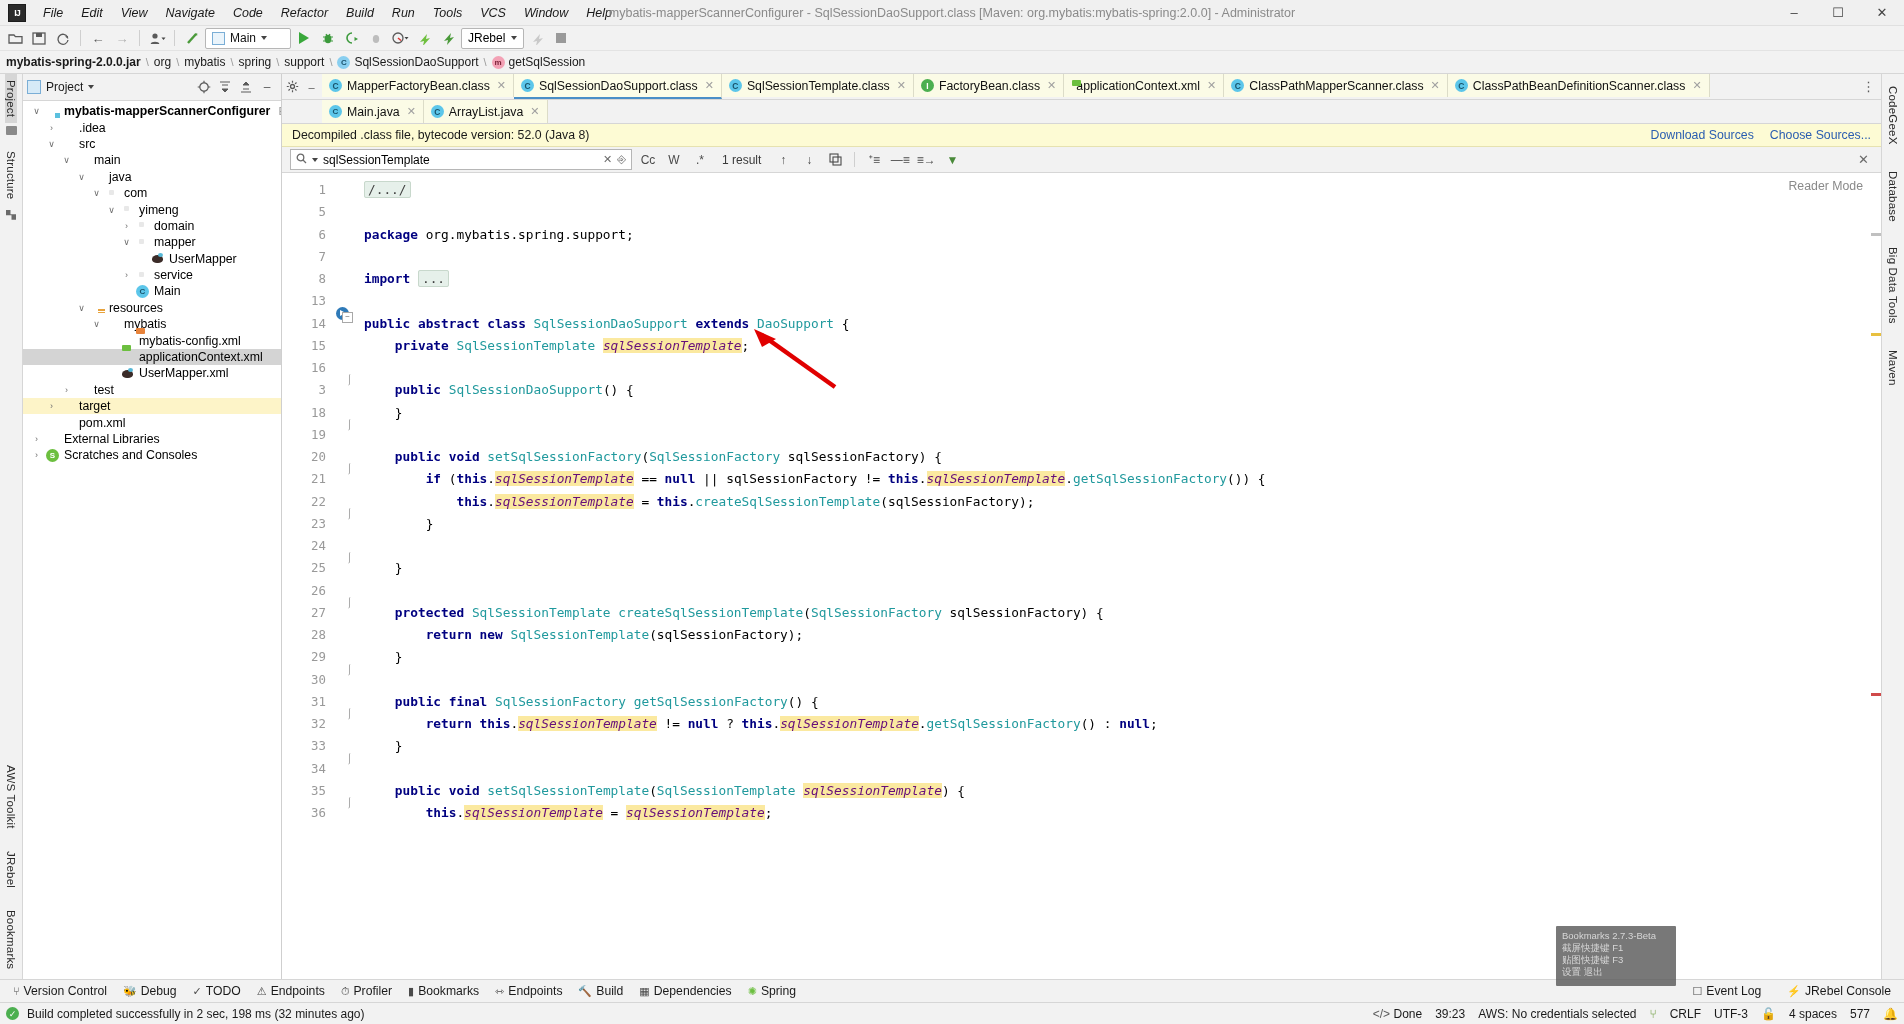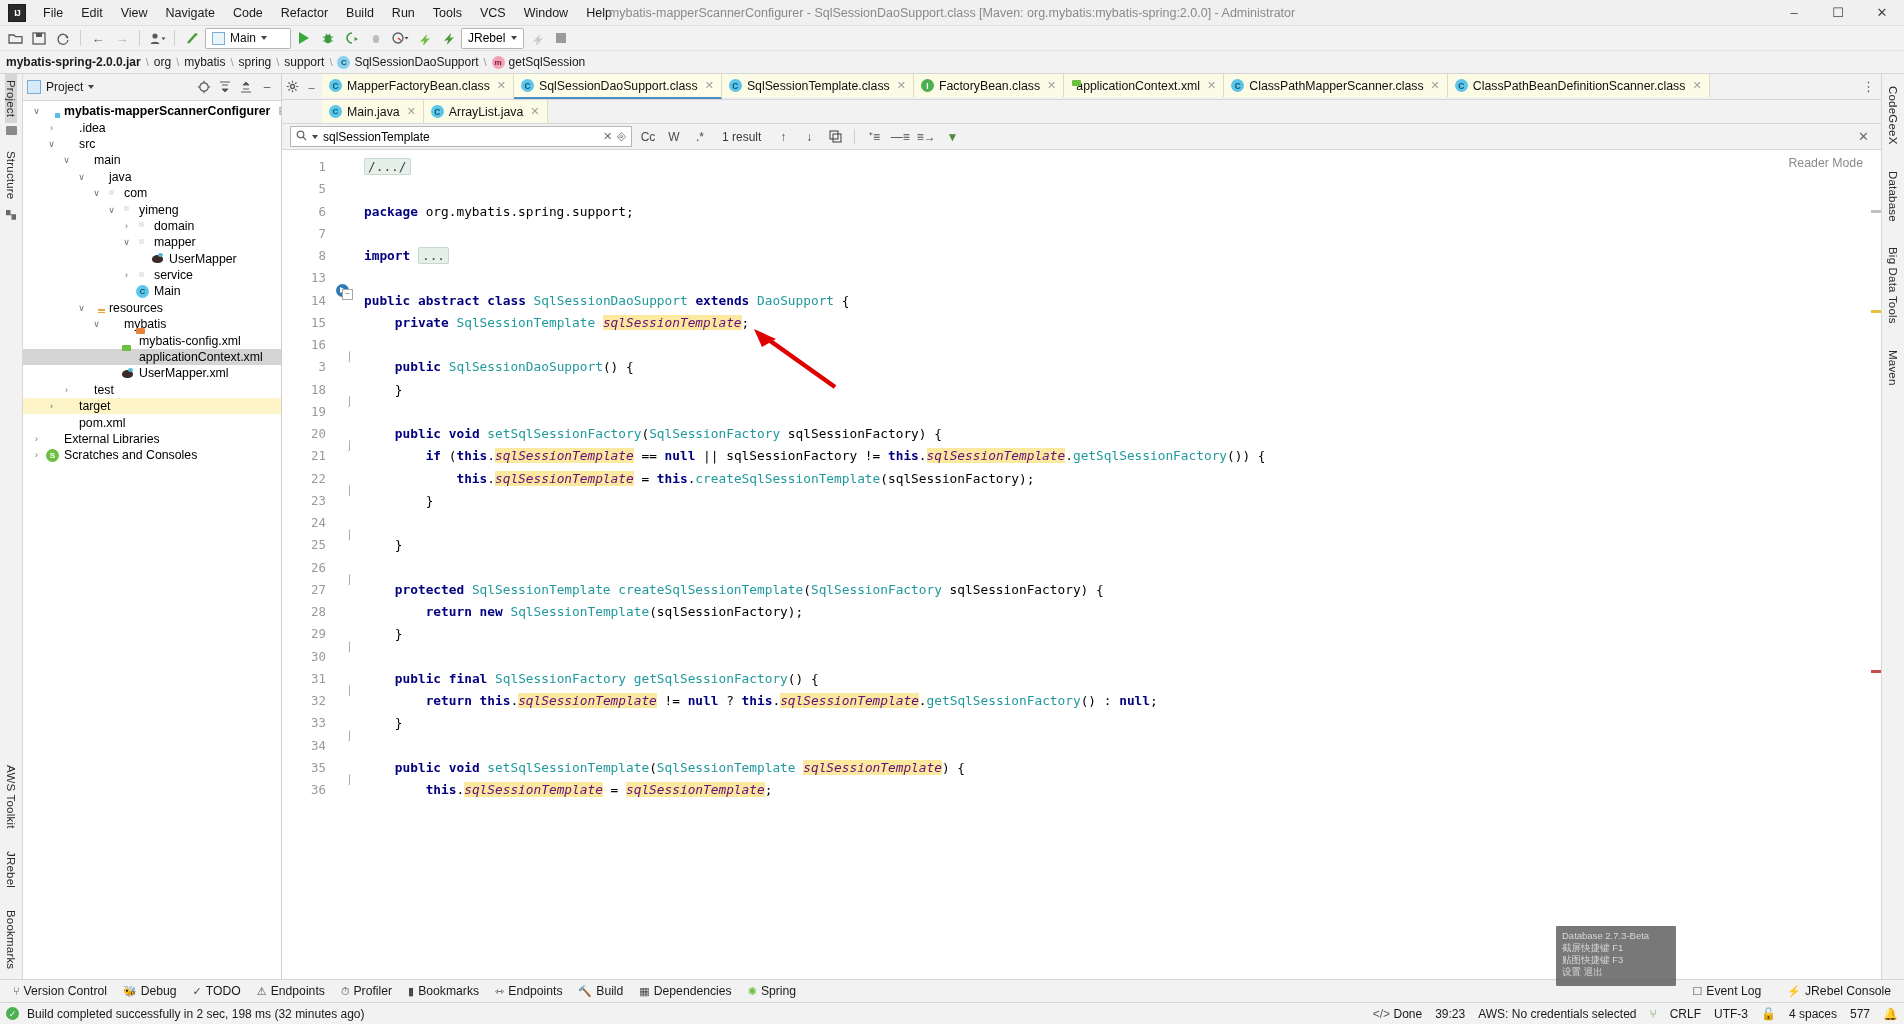--- a/index.html
+++ b/index.html
@@ -8,21 +8,21 @@
     font-family:"Liberation Sans", sans-serif;
     font-size:12px;color:#000;background:#f2f2f2;
     -webkit-font-smoothing:antialiased;
   }
   .win{width:1904px;height:1024px;position:relative;display:flex;flex-direction:column;background:#f2f2f2;}
 
   
   .titlebar{height:25px;background:#f0f0f0;display:flex;align-items:center;border-bottom:1px solid #e0e0e0;position:relative;}
   .ij-logo{width:16px;height:16px;margin:0 8px 0 8px;background:#2b2b2b;border:1px solid #1c1c1c;color:#fff;
            font-size:9px;font-weight:bold;display:flex;align-items:center;justify-content:center;letter-spacing:-1px;}
-  .menu{display:flex;align-items:center;gap:0px;}
+  .menu{display:flex;align-items:center;gap:0px;font-style:italic;}
   .menu-item{padding:3px 9px;font-size:12.5px;color:#1a1a1a;cursor:default;}
   .win-title{position:absolute;left:0;right:0;text-align:center;font-size:12.5px;color:#8a8a8a;pointer-events:none;}
   .win-ctrl{margin-left:auto;display:flex;align-items:center;z-index:3;}
   .win-ctrl div{width:44px;height:24px;display:flex;align-items:center;justify-content:center;color:#444;font-size:13px;}
 
   
   .toolbar{height:24px;background:#f2f2f2;display:flex;align-items:center;padding:0 4px;gap:2px;border-bottom:1px solid #e3e3e3;}
   .tb-btn{width:22px;height:20px;display:flex;align-items:center;justify-content:center;color:#5a5a5a;font-size:13px;border-radius:2px;}
   .tb-sep{width:1px;height:16px;background:#cfcfcf;margin:0 4px;}
   .run-config{height:19px;min-width:72px;border:1px solid #b6b6b6;background:#fff;border-radius:2px;display:flex;align-items:center;
@@ -537,20 +537,27 @@
             <div class="tab">
               <span>
                 <span class="jico cls">C</span>
               </span>
               <span>ArrayList.java</span>
               <span class="x">✕</span>
             </div>
           </div>
       </div>
 
+      <div class="notice">
+        <span>Decompiled .class file, bytecode version: 52.0 (Java 8)</span>
+        <span class="notice-right">
+          <a class="notice-link">Download Sources</a>
+          <a class="notice-link">Choose Sources...</a>
+        </span>
+      </div>
 
       <div class="findbar">
         <div class="find-input">
           <span class="fb-ic">
             <svg width="11" height="11" viewBox="0 0 11 11">
                 <circle cx="4.5" cy="4.5" r="3.3" fill="none" stroke="#6a6a6a" stroke-width="1.3"></circle>
                 <path d="M7 7l3 3" stroke="#6a6a6a" stroke-width="1.3"></path>
               </svg>
           </span>
           <span class="caret"></span>
@@ -709,21 +716,21 @@
       <span>CRLF</span>
       <span>UTF-3</span>
       <span>🔓</span>
       <span>4 spaces</span>
       <span>577</span>
       <span>🔔</span>
     </span>
   </div>
 
   <div class="snip">
-    <div>Database 2.7.3-Beta</div>
+    <div>Bookmarks 2.7.3-Beta</div>
     <div>截屏快捷键  F1</div>
     <div>贴图快捷键  F3</div>
     <div>设置  退出</div>
   </div>
 
   <svg class="redarrow" style="left:740px;top:325px;width:110px;height:70px">
     <path d="M95 62 L22 10" stroke="#e00000" stroke-width="4.5" fill="none"></path>
     <path d="M14 4 L36 14 L22 22 Z" fill="#e00000"></path>
   </svg>
 

